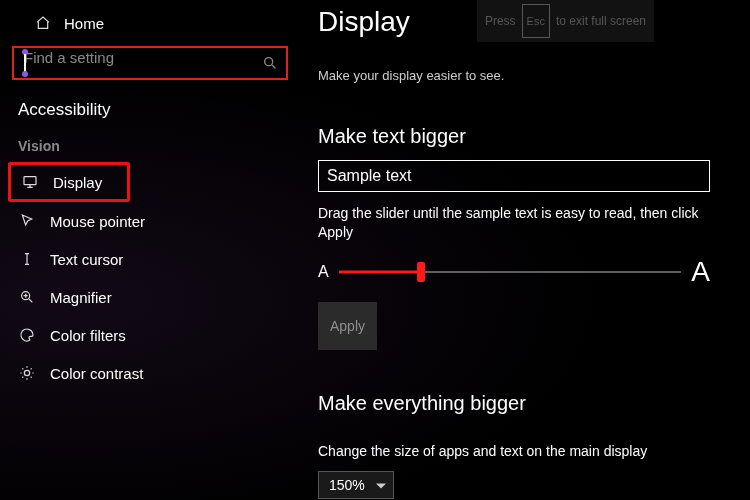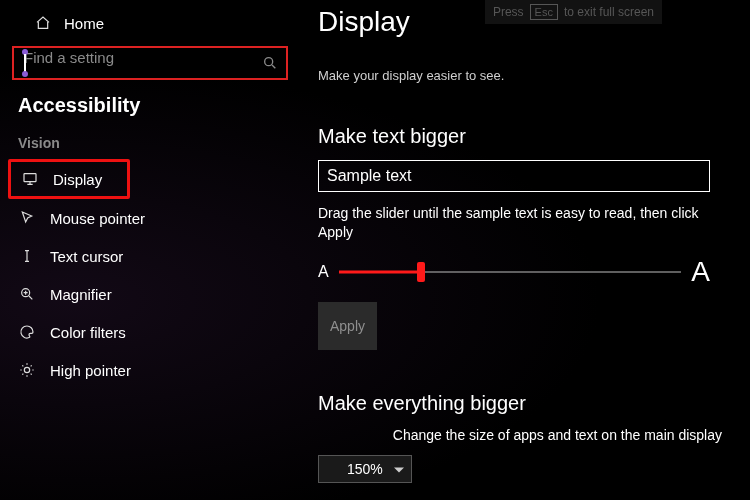--- a/index.html
+++ b/index.html
@@ -13,53 +13,53 @@
   .search-wrap { margin: 8px 12px 10px 12px; position: relative; }
   .search { width: 100%; height: 34px; background: #000; border: 2px solid #d22; color: #fff; padding: 0 36px 11px 10px; font-size: 15px; }
   .search::placeholder { color: #8a8a8a; }
   .search-icon { position: absolute; right: 10px; top: 50%; transform: translateY(-50%); width: 16px; height: 16px; color: #8a8a8a; }
   .caret-deco { position:absolute; left:10px; top:50%; transform:translateY(-50%); width:6px; height:18px; pointer-events:none; }
   .caret-deco::before, .caret-deco::after { content:""; position:absolute; left:0; width:6px; height:6px; background:#8a5cd6; border-radius:50%; }
   .caret-deco::before { top:-5px; }
   .caret-deco::after { bottom:-5px; }
   .caret-deco .bar { position:absolute; left:2px; top:0; width:2px; height:18px; background:#fff; }
 
-  .section-title { font-weight: 700; font-size: 20px; padding: 4px 18px 18px 18px; }
+  .section-title { font-weight: 400; font-size: 17px; padding: 4px 18px 18px 18px; margin-top: 6px; }
   .group-label { color: #8a8a8a; font-size: 14px; padding: 0 18px 8px 18px; font-weight: bold; }
 
   .nav-item { display:flex; align-items:center; gap:14px; padding: 10px 18px; font-size:15px; cursor:pointer; }
   .nav-item .icon { width:18px; height:18px; display:flex; align-items:center; justify-content:center; color:#ddd; }
   .highlight-box { border: 3px solid #e11; border-radius:2px; margin: 0 170px 0 8px; }
   .highlight-box .nav-item { padding: 8px 10px; }
 
   
   .main { flex:1; height:100%; padding: 4px 28px 0 18px; position:relative; overflow:hidden; }
-  .esc-hint { position:absolute; top:0; right:88px; color:#565656; font-size:12px; display:flex; align-items:center; gap:6px; background:rgba(30,30,30,0.6); padding:4px 8px; }
-  .esc-key { border:1px solid #565656; padding:1px 4px; font-size:11px; }
+  .esc-hint { position:absolute; top:0; right:96px; color:#565656; font-size:12px; display:flex; align-items:center; gap:6px; background:rgba(30,30,30,0.6); padding:4px 8px; }
+  .esc-key { border:1px solid #565656; padding:10px 4px; font-size:11px; }
 
   h1.page-title { font-weight:350; font-size:28px; margin-top:2px; }
   .subtitle { color:#cfcfcf; font-size:13px; margin-top:30px; }
 
   h2.section { font-weight:400; font-size:20px; margin-top:42px; }
   .sample-box { border:1px solid #fff; padding:6px 8px; margin-top:12px; font-size:16px; width: 392px; }
   .slider-desc { font-size:14px; margin-top:12px; line-height:1.35; width: 392px; }
 
   .slider-row { display:flex; align-items:center; gap:10px; margin-top:14px; width: 392px; }
   .a-small { font-size:16px; }
   .a-big { font-size:28px; }
   .slider { flex:1; position:relative; height:20px; }
   .track-fill { position:absolute; left:0; top:50%; transform:translateY(-50%); height:3px; background:#ff1a1a; width:24%; }
   .track-rest { position:absolute; right:0; top:50%; transform:translateY(-50%); height:1px; background:#bdbdbd; width:76%; }
   .thumb { position:absolute; left:24%; top:50%; transform:translate(-50%,-50%); width:8px; height:20px; background:#ff1a1a; border-radius:2px; }
 
   .apply-btn { margin-top:14px; background:#2b2b2b; color:#8f8f8f; border:none; padding:16px 12px; font-size:14px; }
 
-  .subdesc { font-size:14px; margin-top:12px;text-align:right; }
+  .subdesc { font-size:14px; margin-top:28px; }
   .select-row { margin-top:12px; }
-  .zoom-select { background:#1a1a1a; color:#fff; border:1px solid #555; padding:5px 28px 5px 28px; font-size:14px; appearance:none; position:relative; }
+  .zoom-select { background:#1a1a1a; color:#fff; border:1px solid #555; padding:5px 28px 5px 10px; font-size:14px; appearance:none; position:relative; }
   .select-wrap { position:relative; display:inline-block; }
   .select-wrap::after { content:""; position:absolute; right:8px; top:50%; transform:translateY(-30%); border-left:5px solid transparent; border-right:5px solid transparent; border-top:5px solid #ccc; pointer-events:none; }
 
   svg { display:block; }
 </style>
 </head>
 <body>
 
 <div class="app">
 
@@ -139,21 +139,21 @@
       <span>Color filters</span>
     </div>
 
     <div class="nav-item">
       <span class="icon">
         <svg viewBox="0 0 24 24" width="16" height="16" fill="none" stroke="#ddd" stroke-width="1.8">
             <circle cx="12" cy="12" r="4"></circle>
             <path d="M12 2v2M12 20v2M2 12h2M20 12h2M5 5l1.5 1.5M17.5 17.5 19 19M5 19l1.5-1.5M17.5 6.5 19 5"></path>
           </svg>
       </span>
-      <span>High pointer</span>
+      <span>Color contrast</span>
     </div>
   </div>
 
   <div class="main">
     <div class="esc-hint">
       <span>Press</span>
       <span class="esc-key">Esc</span>
       <span>to exit full screen</span>
     </div>
 

